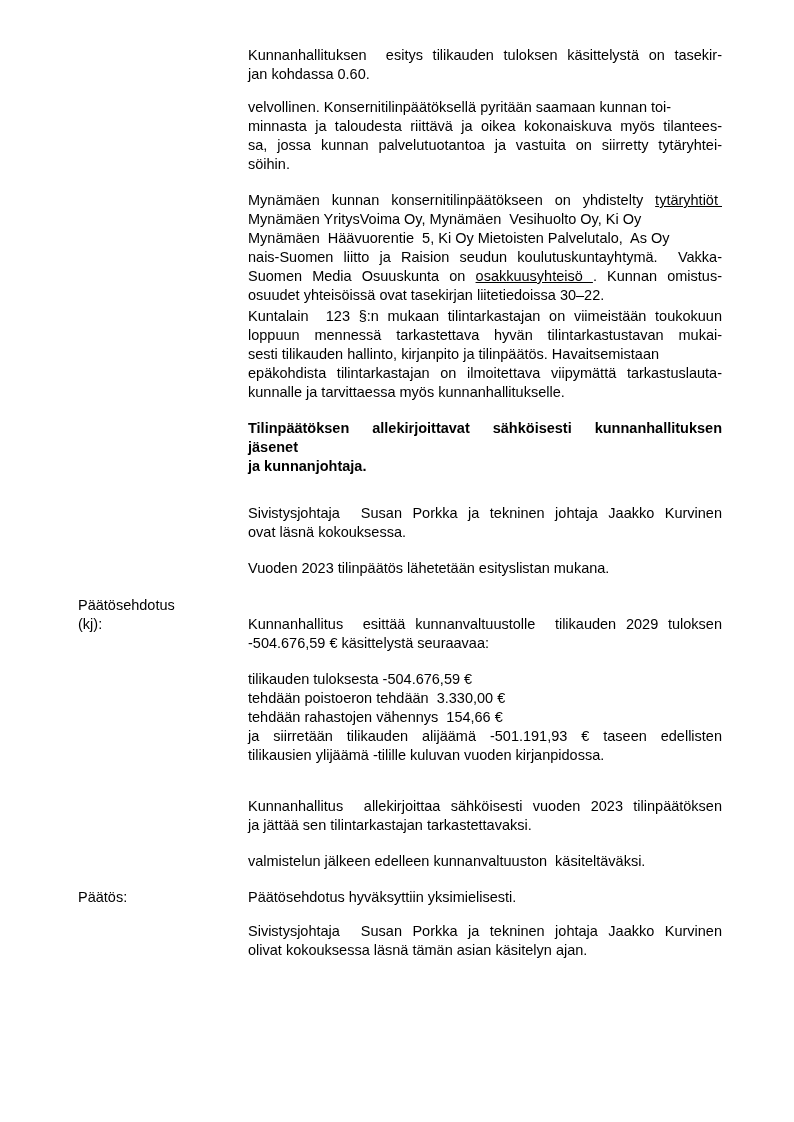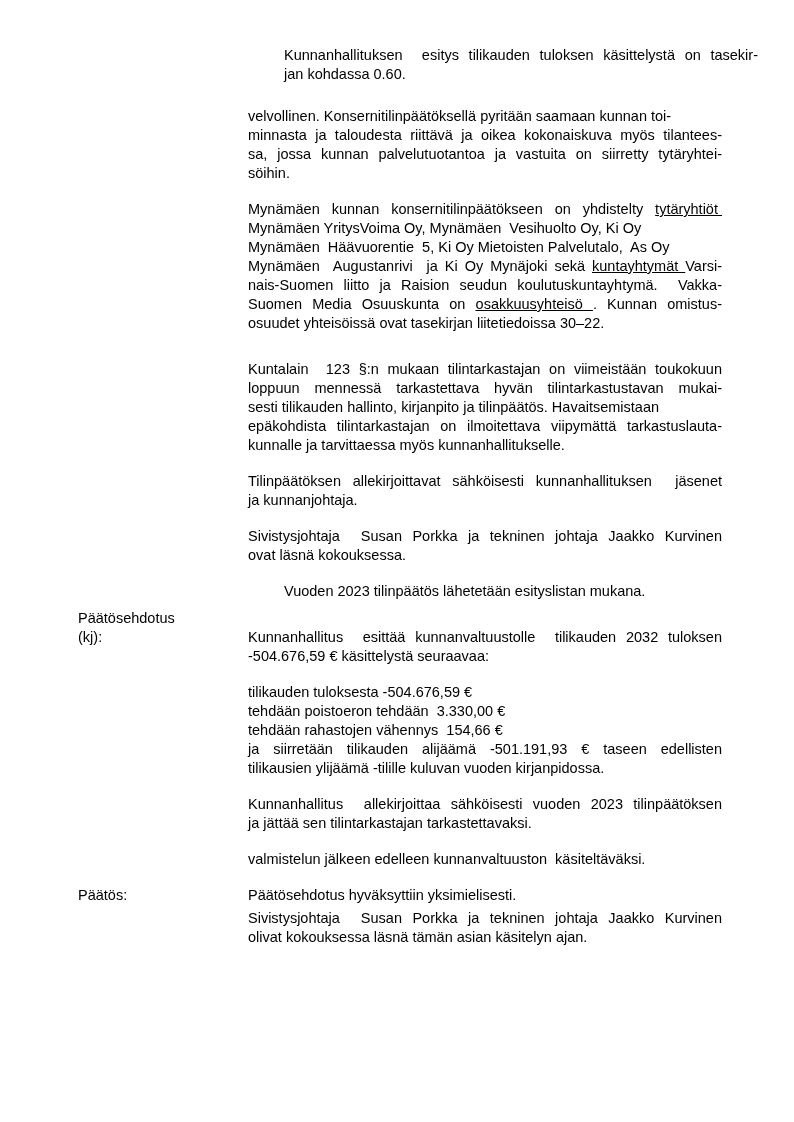--- a/index.html
+++ b/index.html
@@ -36,90 +36,89 @@
     text-align-last:justify;
     -moz-text-align-last:justify;
   }
   .seg.u { text-decoration:underline; }
 </style>
 </head>
 <body>
 
 <div class="page">
   <div class="doc">
-      <div class="row" style="margin-bottom: 23px; justify-content: center;">
+      <div class="row" style="margin-bottom: 14px;">
         <div class="label-col"></div>
         <div class="body-col">
           <div class="ln j"><span class="seg">Kunnanhallituksen  esitys tilikauden tuloksen käsittelystä on tasekir-</span></div>
           <div class="ln"><span class="seg">jan kohdassa 0.60.</span></div>
         </div>
       </div>
       <div class="row" style="margin-bottom: 17px;">
         <div class="label-col"></div>
         <div class="body-col">
           <div class="ln"><span class="seg">velvollinen. Konsernitilinpäätöksellä pyritään saamaan kunnan toi-</span></div>
           <div class="ln j"><span class="seg">minnasta ja taloudesta riittävä ja oikea kokonaiskuva myös tilantees-</span></div>
           <div class="ln j"><span class="seg">sa, jossa kunnan palvelutuotantoa ja vastuita on siirretty tytäryhtei-</span></div>
           <div class="ln"><span class="seg">söihin.</span></div>
         </div>
       </div>
-      <div class="row" style="margin-bottom: 27px; align-items: center;">
+      <div class="row" style="margin-bottom: 2px; align-items: center;">
         <div class="label-col"></div>
         <div class="body-col">
           <div class="ln j"><span class="seg">Mynämäen kunnan konsernitilinpäätökseen on yhdistelty </span><span class="seg u">tytäryhtiöt </span></div>
           <div class="ln"><span class="seg">Mynämäen YritysVoima Oy, Mynämäen  Vesihuolto Oy, Ki Oy</span></div>
           <div class="ln"><span class="seg">Mynämäen  Häävuorentie  5, Ki Oy Mietoisten Palvelutalo,  As Oy</span></div>
-          <div class="ln j"><span class="seg">Mynämäen  Augustanrivi  ja Ki Oy Mynäjoki sekä </span><span class="seg u">kuntayhtymät </span><span class="seg">Varsi-</span></div>
           <div class="ln j"><span class="seg">nais-Suomen liitto ja Raision seudun koulutuskuntayhtymä.  Vakka-</span></div>
           <div class="ln j"><span class="seg">Suomen Media Osuuskunta on </span><span class="seg u">osakkuusyhteisö </span><span class="seg">. Kunnan omistus-</span></div>
           <div class="ln"><span class="seg">osuudet yhteisöissä ovat tasekirjan liitetiedoissa 30–22.</span></div>
         </div>
       </div>
       <div class="row" style="margin-bottom: 17px; align-items: flex-end;">
         <div class="label-col"></div>
         <div class="body-col">
           <div class="ln j"><span class="seg">Kuntalain  123 §:n mukaan tilintarkastajan on viimeistään toukokuun</span></div>
           <div class="ln j"><span class="seg">loppuun mennessä tarkastettava hyvän tilintarkastustavan mukai-</span></div>
           <div class="ln"><span class="seg">sesti tilikauden hallinto, kirjanpito ja tilinpäätös. Havaitsemistaan</span></div>
           <div class="ln j"><span class="seg">epäkohdista tilintarkastajan on ilmoitettava viipymättä tarkastuslauta-</span></div>
           <div class="ln"><span class="seg">kunnalle ja tarvittaessa myös kunnanhallitukselle.</span></div>
         </div>
       </div>
-      <div class="row" style="margin-bottom: 17px;">
+      <div class="row" style="margin-bottom: 28px; font-weight: bold;">
         <div class="label-col"></div>
         <div class="body-col">
           <div class="ln j"><span class="seg">Tilinpäätöksen allekirjoittavat sähköisesti kunnanhallituksen  jäsenet</span></div>
           <div class="ln"><span class="seg">ja kunnanjohtaja.</span></div>
         </div>
       </div>
       <div class="row" style="margin-bottom: 17px;">
         <div class="label-col"></div>
         <div class="body-col">
           <div class="ln j"><span class="seg">Sivistysjohtaja  Susan Porkka ja tekninen johtaja Jaakko Kurvinen</span></div>
           <div class="ln"><span class="seg">ovat läsnä kokouksessa.</span></div>
         </div>
       </div>
-      <div class="row" style="margin-bottom: 8px; justify-content: center;">
+      <div class="row" style="margin-bottom: 18px;">
         <div class="label-col"></div>
         <div class="body-col">
           <div class="ln"><span class="seg">Vuoden 2023 tilinpäätös lähetetään esityslistan mukana.</span></div>
         </div>
       </div>
       <div class="row" style="margin-bottom: 0px;">
         <div class="label-col">Päätösehdotus</div>
         <div class="body-col"></div>
       </div>
       <div class="row" style="margin-bottom: 17px;">
         <div class="label-col">(kj):</div>
         <div class="body-col">
-          <div class="ln j"><span class="seg">Kunnanhallitus  esittää kunnanvaltuustolle  tilikauden 2032 tuloksen</span></div>
+          <div class="ln j"><span class="seg">Kunnanhallitus  esittää kunnanvaltuustolle  tilikauden 2029 tuloksen</span></div>
           <div class="ln"><span class="seg">-504.676,59 € käsittelystä seuraavaa:</span></div>
         </div>
       </div>
-      <div class="row" style="margin-bottom: 17px;">
+      <div class="row" style="margin-bottom: 32px;">
         <div class="label-col"></div>
         <div class="body-col">
           <div class="ln"><span class="seg">tilikauden tuloksesta -504.676,59 €</span></div>
           <div class="ln"><span class="seg">tehdään poistoeron tehdään  3.330,00 €</span></div>
           <div class="ln"><span class="seg">tehdään rahastojen vähennys  154,66 €</span></div>
           <div class="ln j"><span class="seg">ja siirretään tilikauden alijäämä -501.191,93 € taseen edellisten</span></div>
           <div class="ln"><span class="seg">tilikausien ylijäämä -tilille kuluvan vuoden kirjanpidossa.</span></div>
         </div>
       </div>
       <div class="row" style="margin-bottom: 17px;">
@@ -128,21 +127,21 @@
           <div class="ln j"><span class="seg">Kunnanhallitus  allekirjoittaa sähköisesti vuoden 2023 tilinpäätöksen</span></div>
           <div class="ln"><span class="seg">ja jättää sen tilintarkastajan tarkastettavaksi.</span></div>
         </div>
       </div>
       <div class="row" style="margin-bottom: 17px;">
         <div class="label-col"></div>
         <div class="body-col">
           <div class="ln"><span class="seg">valmistelun jälkeen edelleen kunnanvaltuuston  käsiteltäväksi.</span></div>
         </div>
       </div>
-      <div class="row" style="margin-bottom: 4px;">
+      <div class="row" style="margin-bottom: 15px;">
         <div class="label-col">Päätös:</div>
         <div class="body-col">
           <div class="ln"><span class="seg">Päätösehdotus hyväksyttiin yksimielisesti.</span></div>
         </div>
       </div>
       <div class="row" style="margin-bottom: 0px;">
         <div class="label-col"></div>
         <div class="body-col">
           <div class="ln j"><span class="seg">Sivistysjohtaja  Susan Porkka ja tekninen johtaja Jaakko Kurvinen</span></div>
           <div class="ln"><span class="seg">olivat kokouksessa läsnä tämän asian käsitelyn ajan.</span></div>

